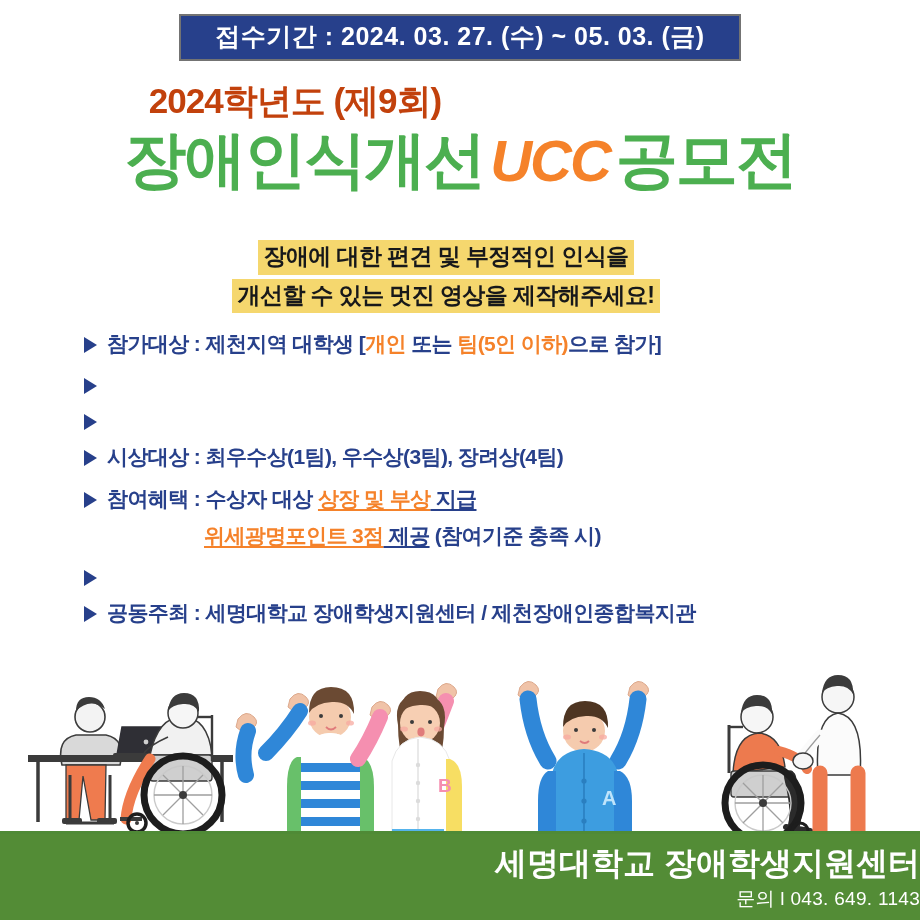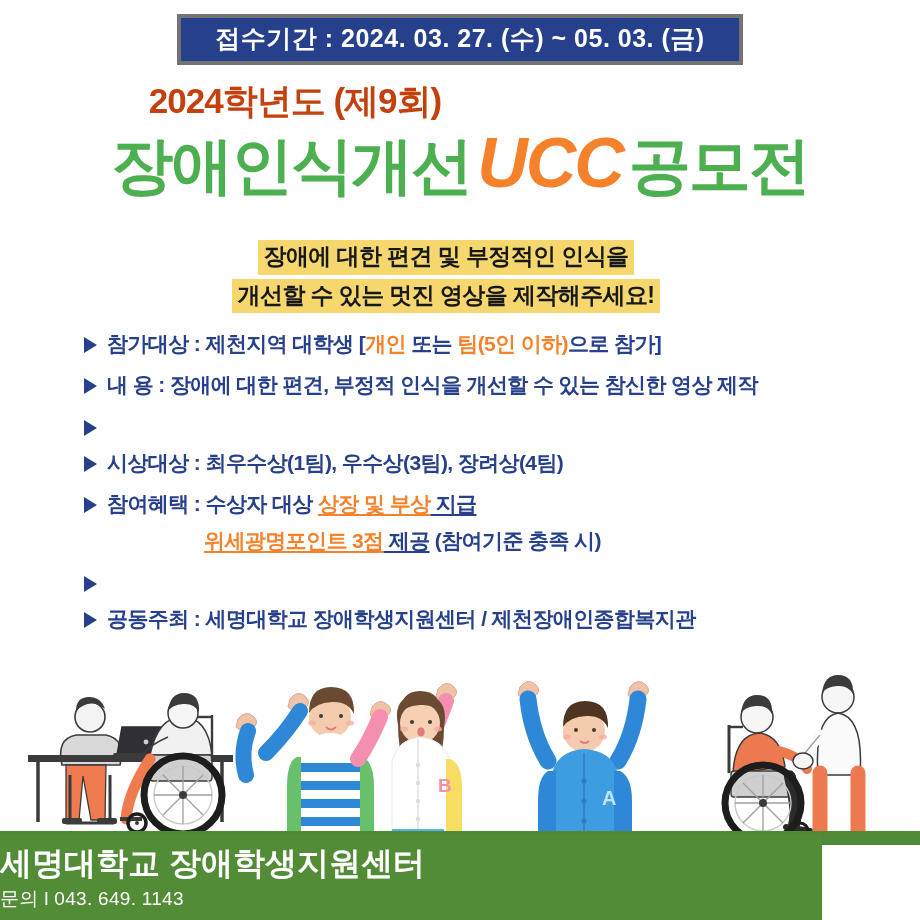--- a/index.html
+++ b/index.html
@@ -6,36 +6,36 @@
   body{
     width:920px;height:920px;overflow:hidden;
     font-family:"Liberation Sans","DejaVu Sans",sans-serif;
     background:#ffffff;
   }
   .poster{position:relative;width:920px;height:920px;background:#fff;overflow:hidden;}
 
   
   .banner-wrap{position:absolute;top:14px;left:0;width:920px;text-align:center;}
   .banner{
-    display:inline-block;background:#27408B;border:4px solid #737373;
+    display:inline-block;background:#27408B;border:2px solid #737373;
     color:#ffffff;font-size:25px;font-weight:bold;letter-spacing:.5px;
     padding:8px 34px 10px 34px;line-height:1;
   }
 
   
   .title-block{position:absolute;top:82px;left:0;width:920px;text-align:center;}
   .t-sub{
     color:#c2410c;font-size:35px;font-weight:bold;letter-spacing:-1px;
     line-height:1.1;text-align:center;padding-right:330px;
   }
   .t-main{
     margin-top:6px;font-size:62px;font-weight:bold;letter-spacing:-2px;
     line-height:1.05;color:#4CAF50;white-space:nowrap;
   }
-  .t-main .ucc{color:#F5822A;font-style:italic;font-size:70px;padding:0 6px;}
+  .t-main .ucc{color:#F5822A;font-style:italic;font-size:58px;padding:0 6px;}
 
   
   .hl-block{position:absolute;top:240px;left:0;width:892px;text-align:center;}
   .hl-line{display:block;margin:0 auto 4px auto;}
   .hl{
     display:inline-block;background:#F5D76E;color:#17181a;
     font-size:23px;font-weight:bold;letter-spacing:-.6px;
     padding:3px 6px 4px 6px;line-height:1.2;
   }
 
@@ -57,22 +57,22 @@
   .u{text-decoration:underline;text-underline-offset:3px;}
   .ou{color:#F5822A;text-decoration:underline;text-underline-offset:3px;}
   .indent-row{margin-left:120px;margin-bottom:13px;}
 
   
   .art{position:absolute;left:0;top:655px;width:920px;height:190px;}
   .ground{position:absolute;left:0;bottom:0;width:920px;height:14px;background:#4f8a36;}
 
   
   .footer{
-    position:absolute;left:0;bottom:0;width:822px;height:86px;
-    background:#538C36;color:#fff;text-align:left;
+    position:absolute;left:0;bottom:0;width:920px;height:86px;
+    background:#538C36;color:#fff;text-align:right;
   }
   .f-main{font-size:32px;font-weight:bold;letter-spacing:0px;padding-top:10px;line-height:1.2;}
   .f-sub{font-size:19px;margin-top:4px;letter-spacing:.3px;}
 </style>
 </head>
 <body>
 
 <div class="poster">
 
   <div class="banner-wrap">
@@ -95,21 +95,20 @@
 
   <div class="list">
 
     <div class="row">
       <span class="tri"></span>
       <span class="row-txt"><span>참가대상</span><span> : </span><span>제천지역 대학생 [</span><span class="or">개인</span><span> 또는 </span><span class="or">팀(5인 이하)</span><span>으로 참가]</span></span>
     </div>
 
     <div class="row">
       <span class="tri"></span>
-      <span class="row-txt"><span class="label-pad">내      용</span><span> : </span><span>장애에 대한 편견, 부정적 인식을 개선할 수 있는 참신한 영상 제작</span></span>
     </div>
 
     <div class="row">
       <span class="tri"></span>
     </div>
 
     <div class="row">
       <span class="tri"></span>
       <span class="row-txt"><span>시상대상</span><span> : </span><span>최우수상(1팀), 우수상(3팀), 장려상(4팀)</span></span>
     </div>

